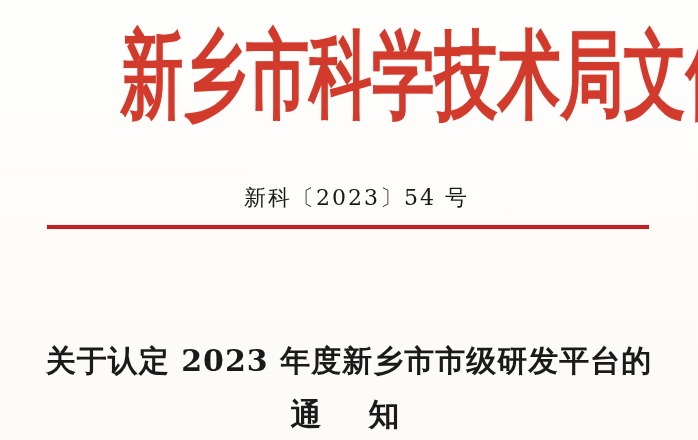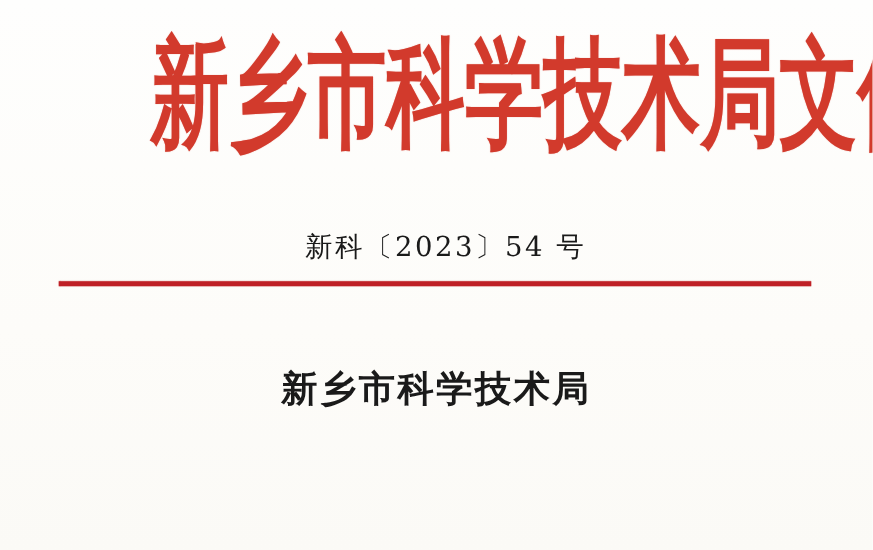--- a/index.html
+++ b/index.html
@@ -88,17 +88,18 @@
 <body>
 
 <div class="page">
 
   <div class="masthead">新乡市科学技术局文件</div>
 
   <div class="doc-number">新科〔2023〕54 号</div>
 
   <div class="divider"></div>
 
-  <div class="heading-line heading-issuer">新乡市科学技术局</div>
 
+  <div class="heading-line heading-subject">关于认定 2023 年度新乡市市级研发平台的</div>
 
+  <div class="heading-line heading-notice">通　知</div>
 
 </div>
 
 </body></html>

